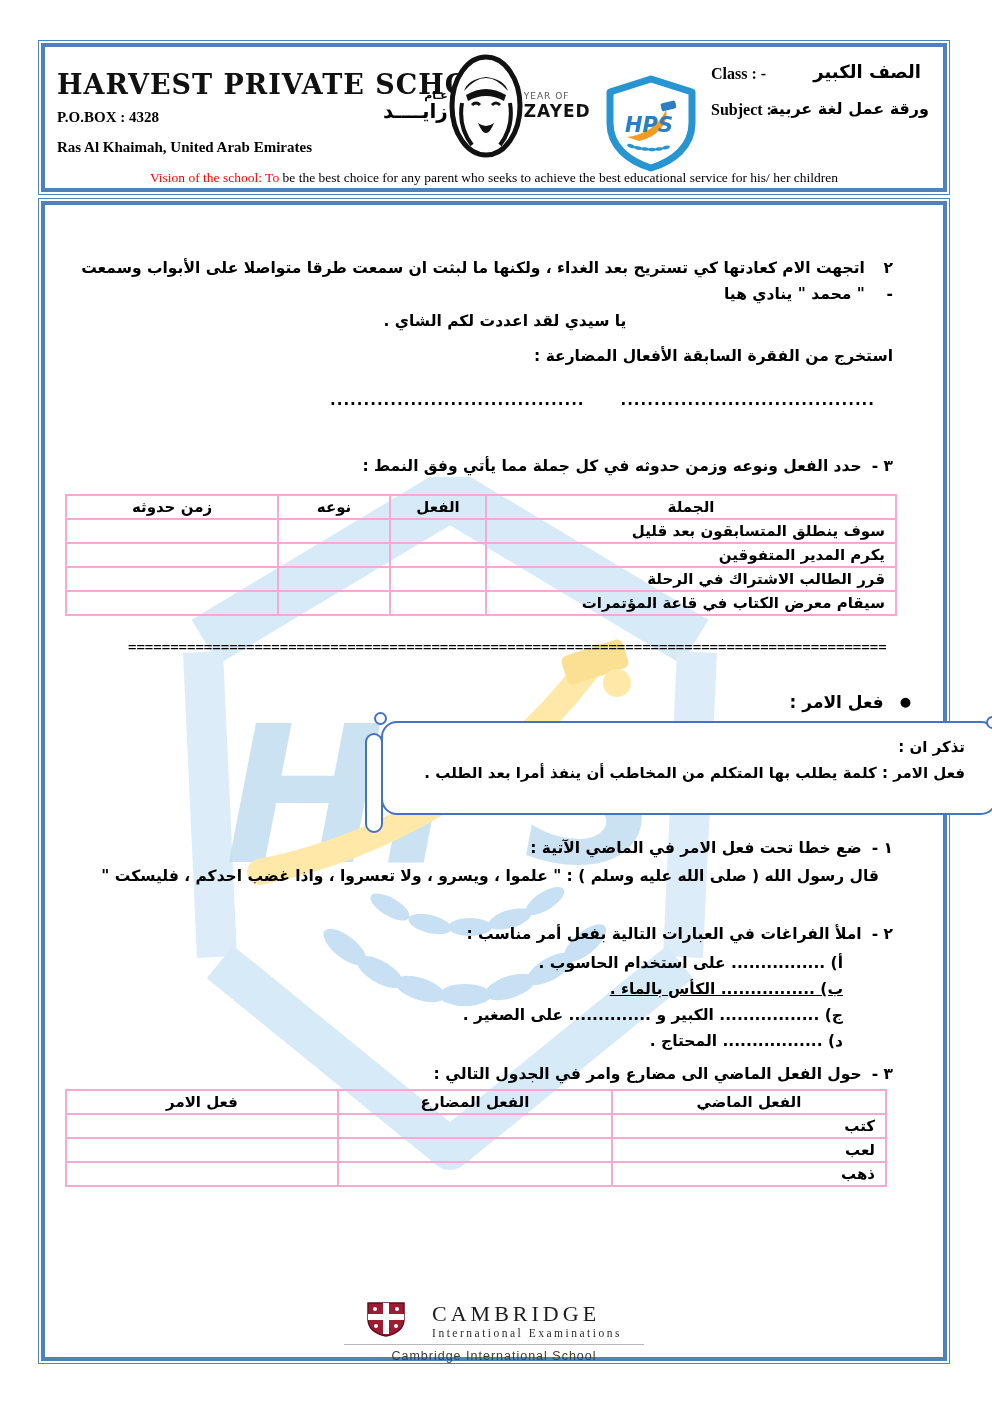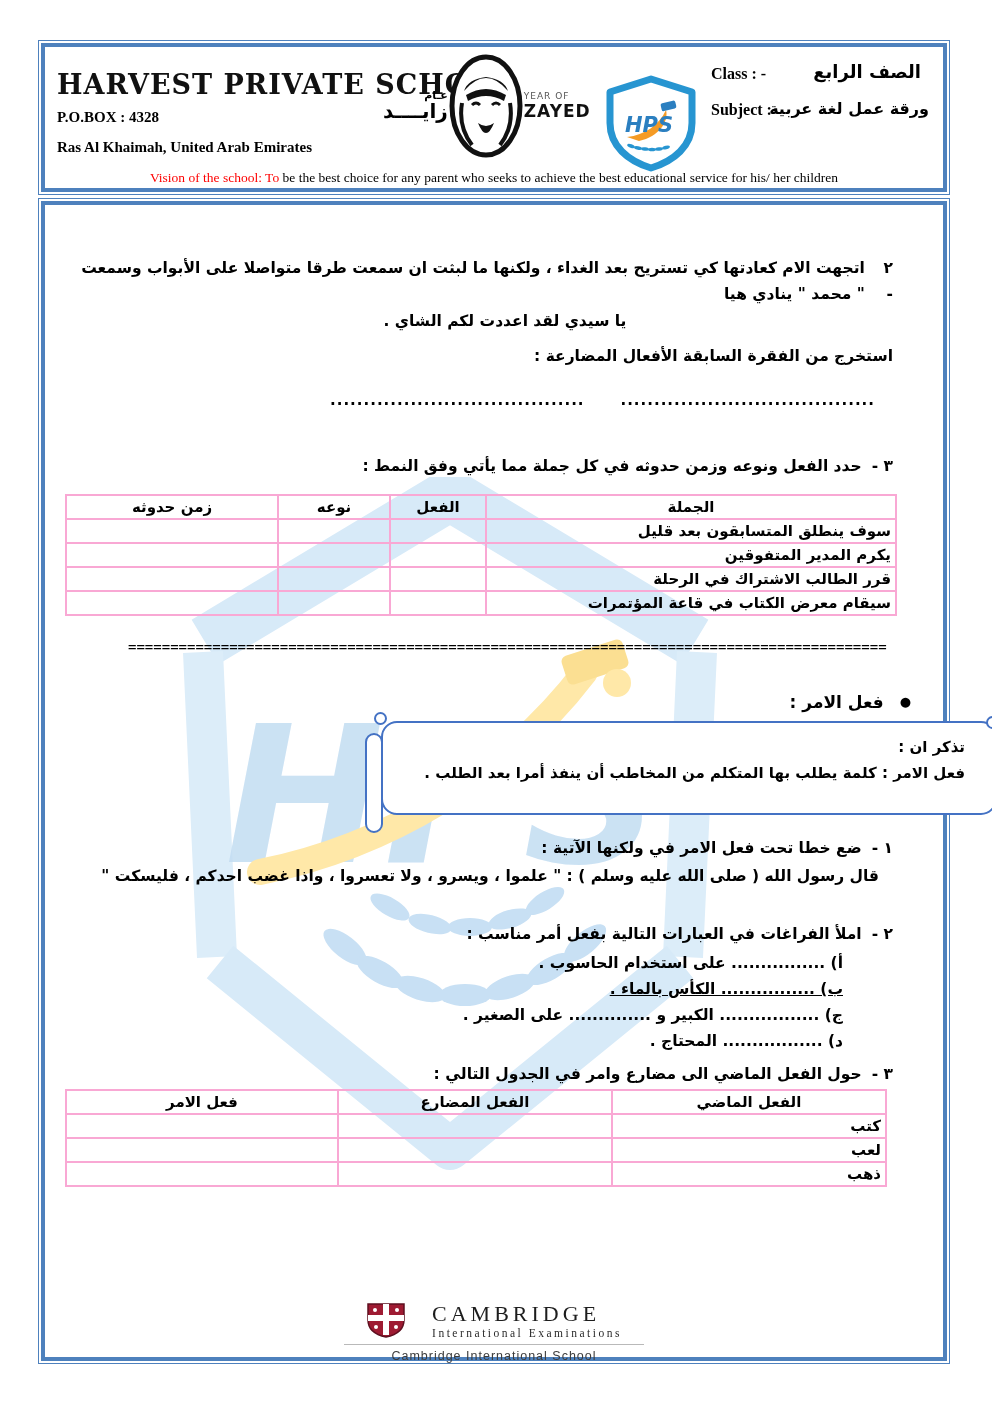--- a/index.html
+++ b/index.html
@@ -46,21 +46,21 @@
   .extract { right:50px; top:138px; }
   .dots { font-weight:bold; font-size:15px; letter-spacing:1px; color:#000; }
   .dots-a { right:68px; top:186px; }
   .dots-b { left:285px; top:186px; }
   .q3-prompt { right:50px; top:248px; }
 
   table { border-collapse:collapse; table-layout:fixed; direction:rtl; }
   td, th { border:2px solid #f9a8d4; height:24px; font-size:15px; font-weight:bold;
            font-family:"DejaVu Sans", sans-serif; background:transparent; }
   th { text-align:center; }
-  td.sent { text-align:right; padding-right:4px; }
+  td.sent { text-align:right; padding-right:10px; }
   .t1 { left:20px; top:289px; width:830px; }
   .t2 { left:20px; top:884px; width:820px; }
 
   .divider { left:83px; top:434px; width:766px; font-family:"DejaVu Sans Mono", monospace;
              font-size:14px; white-space:nowrap; overflow:hidden; color:#000; }
 
   .bullet-line { right:32px; top:483px; font-size:17px; }
   .bullet-glyph { font-size:13px; vertical-align:2px; margin-left:10px; }
 
   
@@ -80,21 +80,21 @@
   .iq1-hadith { right:64px; top:658px; }
   .iq2-prompt { right:50px; top:716px; }
   .iq2-item-0 { right:100px; top:745px; }
   .iq2-item-1 { right:100px; top:771px;text-decoration:underline; }
   .iq2-item-2 { right:100px; top:797px; }
   .iq2-item-3 { right:100px; top:823px;margin-left:41px; }
   .iq3-prompt { right:50px; top:856px; }
 
   
   .cam-block { left:0; right:0; top:1096px; display:flex; flex-direction:column; align-items:center; }
-  .cam-row { display:flex; align-items:center; gap:26px; }
+  .cam-row { display:flex; align-items:flex-start; gap:26px; }
   .cam-texts { display:flex; flex-direction:column; align-items:flex-start; }
   .cam-title { font-family:"Liberation Serif", serif; font-size:22px; letter-spacing:4px; color:#1d1d1d; }
   .cam-sub { font-family:"Liberation Serif", serif; font-size:11.5px; letter-spacing:2.5px; color:#2a2a2a; }
   .cam-rule { width:300px; height:1px; background:#b9b9b9; margin-top:5px; }
   .cam-school { margin-top:4px; font-family:"Liberation Sans", sans-serif; font-size:12.5px;
                 letter-spacing:1px; color:#3c3c3c; }
 
   .watermark { left:120px; top:272px; z-index:0; opacity:1; }
 </style>
 </head>
@@ -140,21 +140,21 @@
             <ellipse cx="44" cy="74" rx="4" ry="1.8" transform="rotate(6 44 74)"></ellipse>
             <ellipse cx="51" cy="74.5" rx="4" ry="1.8"></ellipse>
             <ellipse cx="58" cy="74" rx="4" ry="1.8" transform="rotate(-6 58 74)"></ellipse>
             <ellipse cx="65" cy="72.5" rx="4" ry="1.8" transform="rotate(-14 65 72.5)"></ellipse>
           </g>
         </svg>
       </div>
 
       <div class="abs class-lbl">Class : -</div>
       <div class="abs subject-lbl">Subject :-</div>
-      <div class="abs grade-ar">الصف الرابع</div>
+      <div class="abs grade-ar">الصف الكبير</div>
       <div class="abs worksheet-ar">ورقة عمل لغة عربية</div>
 
       <div class="abs vision">
         <span class="red">Vision of the school: To</span><span> be the best choice for any parent who seeks to achieve the best educational service for his/ her children</span>
       </div>
     </div>
   </div>
 
   <div class="frame body-frame">
     <div class="frame-inner">
@@ -256,21 +256,21 @@
           <div class="scroll-text">فعل الامر : كلمة يطلب بها المتكلم من المخاطب أن ينفذ أمرا بعد الطلب .</div>
           <div class="scroll-curl-tr"></div>
         </div>
         <div class="scroll-roll"></div>
         <div class="scroll-curl-tl"></div>
       </div>
 
       <div class="abs z1 ar iq1-prompt">
         <div class="numline" dir="rtl">
           <span>١ -</span>
-          <span>ضع خطا تحت فعل الامر في ولكنها الآتية :</span>
+          <span>ضع خطا تحت فعل الامر في الماضي الآتية :</span>
         </div>
       </div>
       <div class="abs z1 ar iq1-hadith">قال رسول الله ( صلى الله عليه وسلم ) : " علموا ، ويسرو ، ولا تعسروا ، واذا غضب احدكم ، فليسكت "</div>
 
       <div class="abs z1 ar iq2-prompt">
         <div class="numline" dir="rtl">
           <span>٢ -</span>
           <span>املأ الفراغات في العبارات التالية بفعل أمر مناسب :</span>
         </div>
       </div>

